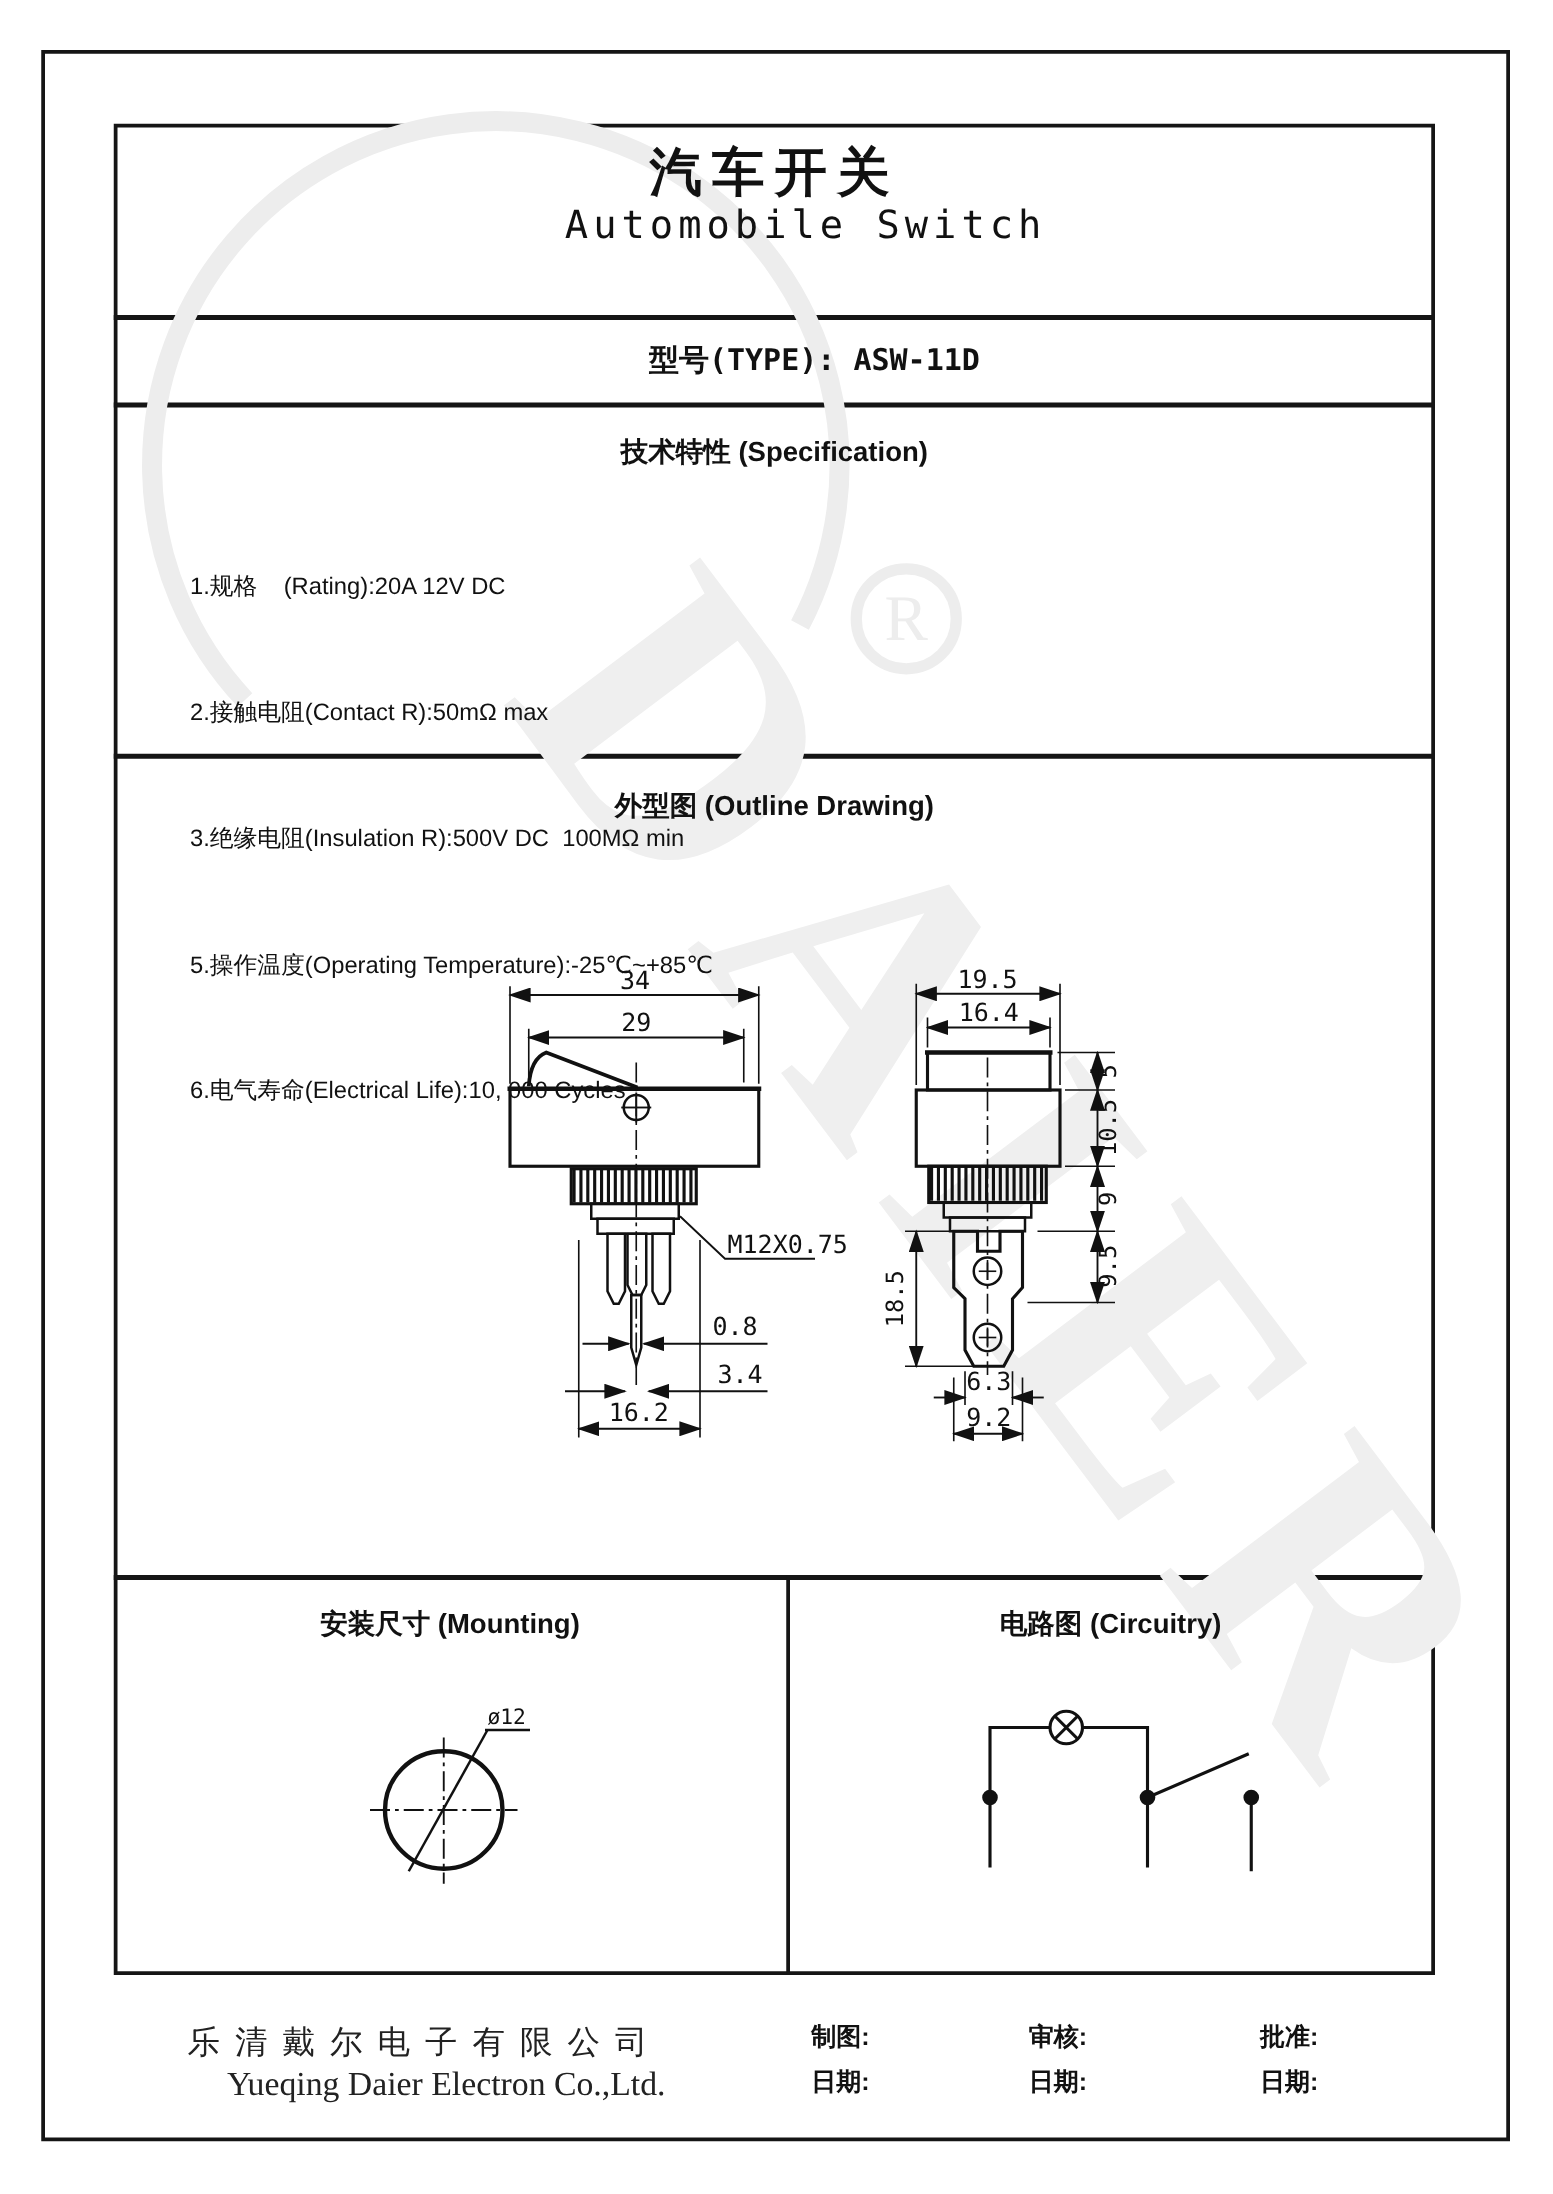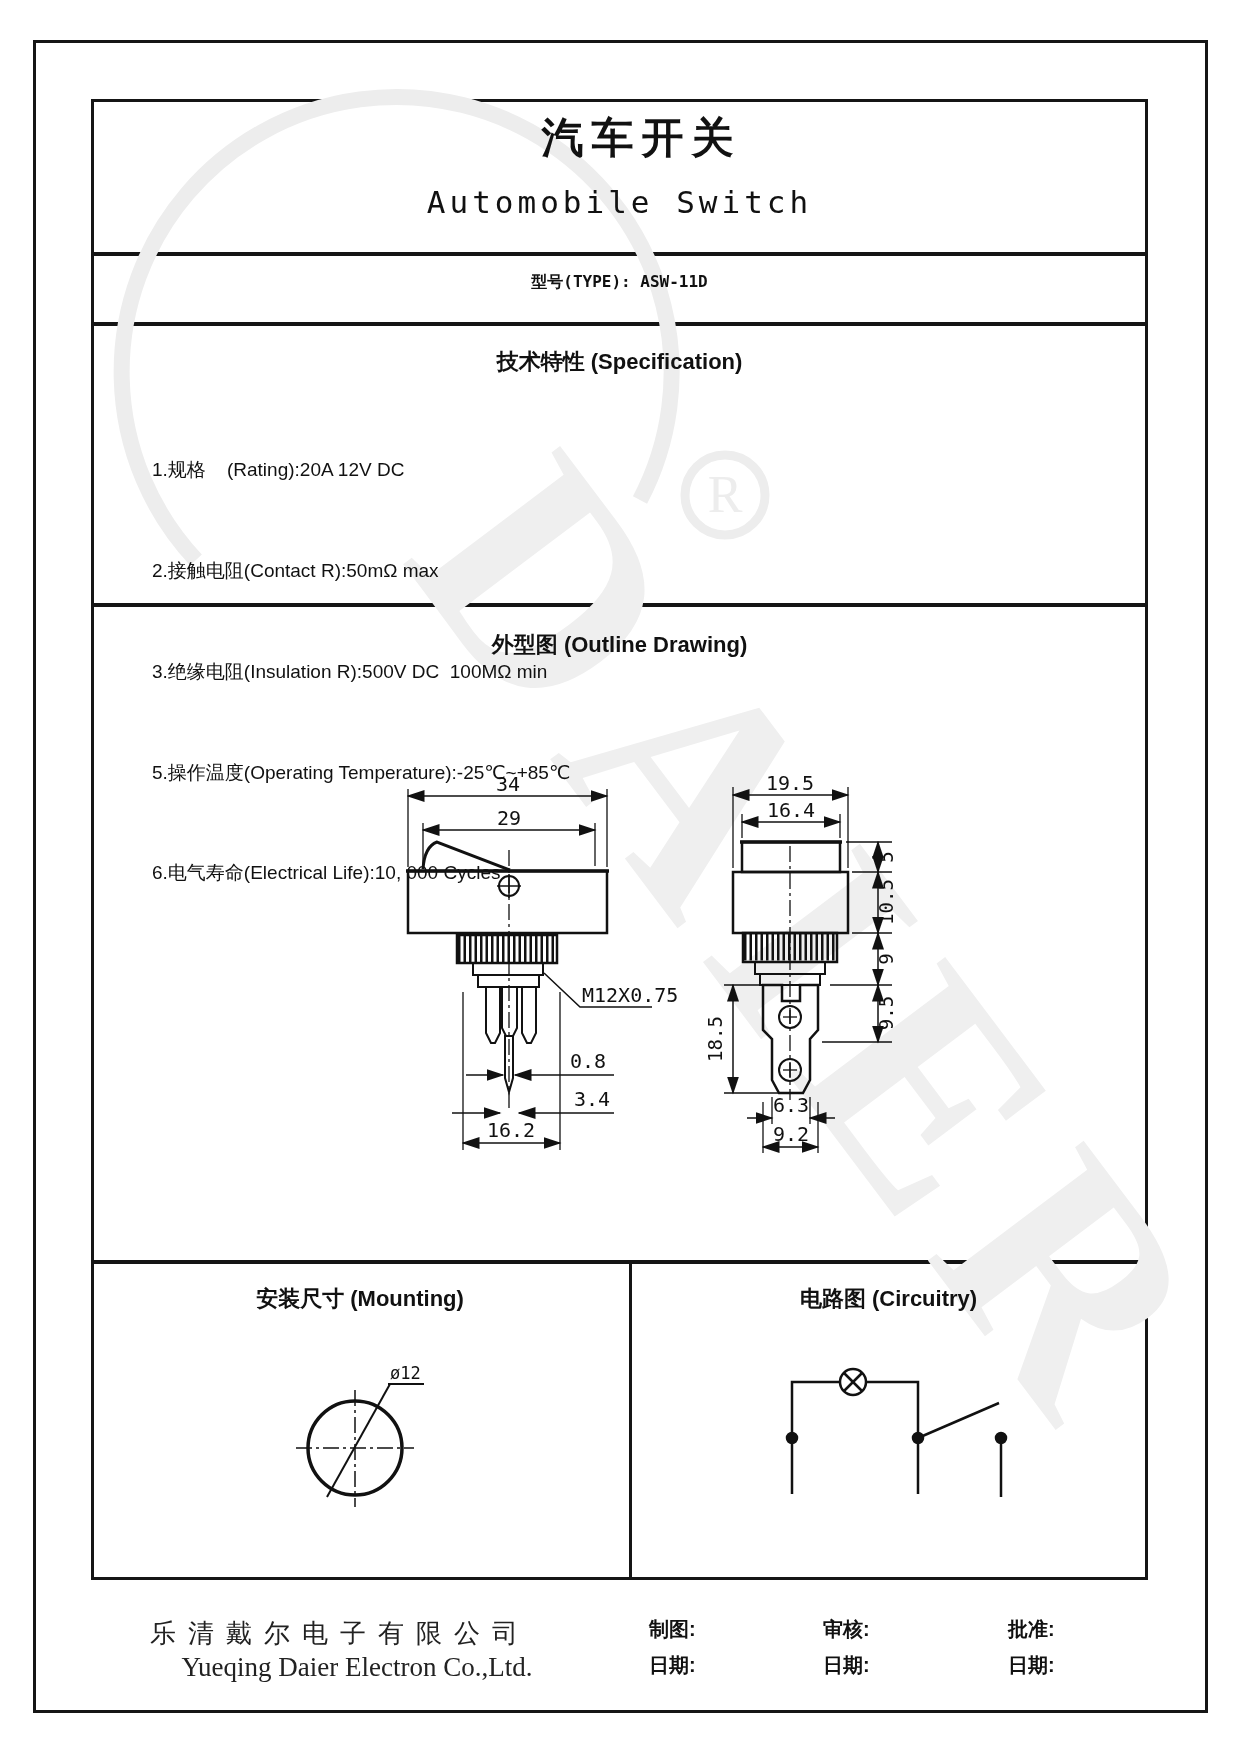--- a/index.html
+++ b/index.html
@@ -4,23 +4,23 @@
 <style>
   html,body{margin:0;padding:0;background:#fff;}
   .page{position:relative;width:1242px;height:1755px;background:#ffffff;overflow:hidden;
         font-family:"Liberation Sans","DejaVu Sans",sans-serif;color:#111;}
   .abs{position:absolute;}
   .outer-border{left:33px;top:40px;width:1169px;height:1667px;border:3px solid #151515;}
   .frame{left:91px;top:99px;width:1051px;height:1475px;border:3px solid #151515;}
   .hline{position:absolute;left:91px;width:1057px;height:4px;background:#151515;}
   .vline{position:absolute;top:1260px;left:629px;width:3px;height:320px;background:#151515;}
   .ctr{left:91px;width:1057px;text-align:center;}
-  .title-zh{top:110px;font-size:42px;font-weight:600;letter-spacing:8px;padding-left:22px;}
-  .title-en{top:184px;font-size:31px;letter-spacing:4px;font-family:"DejaVu Sans Mono","Liberation Mono",monospace;}
-  .type-line{top:272px;font-size:16px;font-weight:600;font-family:"DejaVu Sans Mono","Liberation Mono",monospace;}
+  .title-zh{top:110px;font-size:42px;font-weight:600;letter-spacing:8px;}
+  .title-en{top:162px;font-size:31px;letter-spacing:4px;font-family:"DejaVu Sans Mono","Liberation Mono",monospace;padding-left:25px;}
+  .type-line{top:272px;font-size:24px;font-weight:600;font-family:"DejaVu Sans Mono","Liberation Mono",monospace;padding-left:32px;}
   .sec-head{font-size:22px;font-weight:600;}
   .spec-head{top:347px;}
   .spec-items{left:152px;top:386px;font-size:19px;line-height:33.6px;white-space:pre;font-weight:500;}
   .outline-head{top:630px;}
   .mount-head{top:1284px;left:91px;width:538px;text-align:center;}
   .circ-head{top:1284px;left:629px;width:519px;text-align:center;}
   .co-zh{left:150px;width:414px;top:1616px;text-align:left;font-size:26px;letter-spacing:12px;
          font-family:"Liberation Serif","DejaVu Serif",serif;color:#222;}
   .co-en{left:120px;width:474px;top:1652px;text-align:center;font-size:27px;
          font-family:"Liberation Serif","DejaVu Serif",serif;color:#222;}

